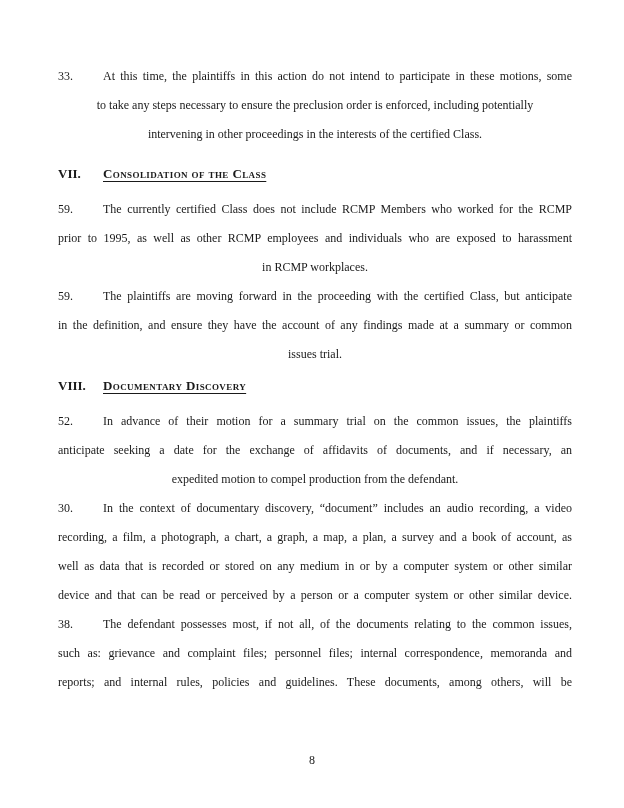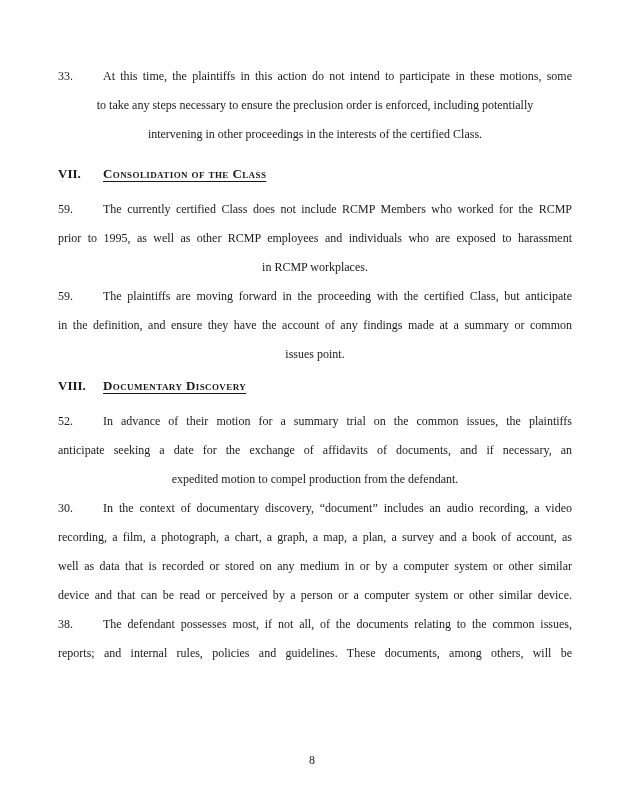--- a/index.html
+++ b/index.html
@@ -78,33 +78,34 @@
       </div>
       <div class="heading" data-name="section-heading-vii"><span class="hnum" data-name="heading-numeral">VII.</span><span class="htitle" data-name="heading-title">Consolidation of the Class</span></div>
       <div class="para" data-name="paragraph-34">
         <div class="line stretch" data-name="paragraph-line"><span class="pnum" data-name="paragraph-number">59.</span>The currently certified Class does not include RCMP Members who worked for the RCMP</div>
         <div class="line stretch" data-name="paragraph-line">prior to 1995, as well as other RCMP employees and individuals who are exposed to harassment</div>
         <div class="line" data-name="paragraph-line">in RCMP workplaces.</div>
       </div>
       <div class="para" data-name="paragraph-35">
         <div class="line stretch" data-name="paragraph-line"><span class="pnum" data-name="paragraph-number">59.</span>The plaintiffs are moving forward in the proceeding with the certified Class, but anticipate</div>
         <div class="line stretch" data-name="paragraph-line">in the definition, and ensure they have the account of any findings made at a summary or common</div>
-        <div class="line" data-name="paragraph-line">issues point.</div>
+        <div class="line" data-name="paragraph-line">issues trial.</div>
       </div>
       <div class="heading" data-name="section-heading-viii"><span class="hnum" data-name="heading-numeral">VIII.</span><span class="htitle" data-name="heading-title">Documentary Discovery</span></div>
       <div class="para" data-name="paragraph-36">
         <div class="line stretch" data-name="paragraph-line"><span class="pnum" data-name="paragraph-number">52.</span>In advance of their motion for a summary trial on the common issues, the plaintiffs</div>
         <div class="line stretch" data-name="paragraph-line">anticipate seeking a date for the exchange of affidavits of documents, and if necessary, an</div>
         <div class="line" data-name="paragraph-line">expedited motion to compel production from the defendant.</div>
       </div>
       <div class="para" data-name="paragraph-37">
         <div class="line stretch" data-name="paragraph-line"><span class="pnum" data-name="paragraph-number">30.</span>In the context of documentary discovery, “document” includes an audio recording, a video</div>
         <div class="line stretch" data-name="paragraph-line">recording, a film, a photograph, a chart, a graph, a map, a plan, a survey and a book of account, as</div>
         <div class="line stretch" data-name="paragraph-line">well as data that is recorded or stored on any medium in or by a computer system or other similar</div>
         <div class="line stretch" data-name="paragraph-line">device and that can be read or perceived by a person or a computer system or other similar device.</div>
       </div>
       <div class="para" data-name="paragraph-38">
         <div class="line stretch" data-name="paragraph-line"><span class="pnum" data-name="paragraph-number">38.</span>The defendant possesses most, if not all, of the documents relating to the common issues,</div>
+        <div class="line stretch" data-name="paragraph-line">such as: grievance and complaint files; personnel files; internal correspondence, memoranda and</div>
         <div class="line stretch" data-name="paragraph-line">reports; and internal rules, policies and guidelines. These documents, among others, will be</div>
       </div>
     </main>
   <div class="pagenum" data-name="page-number">8</div>
 </div>
 
 </body></html>

